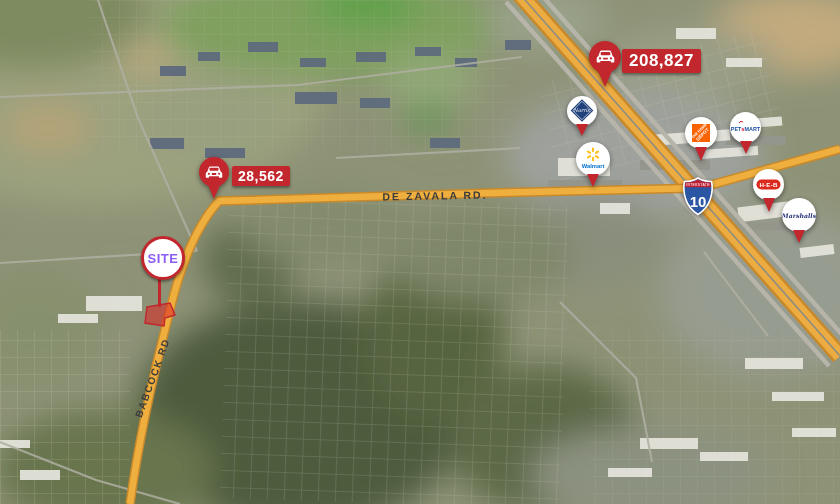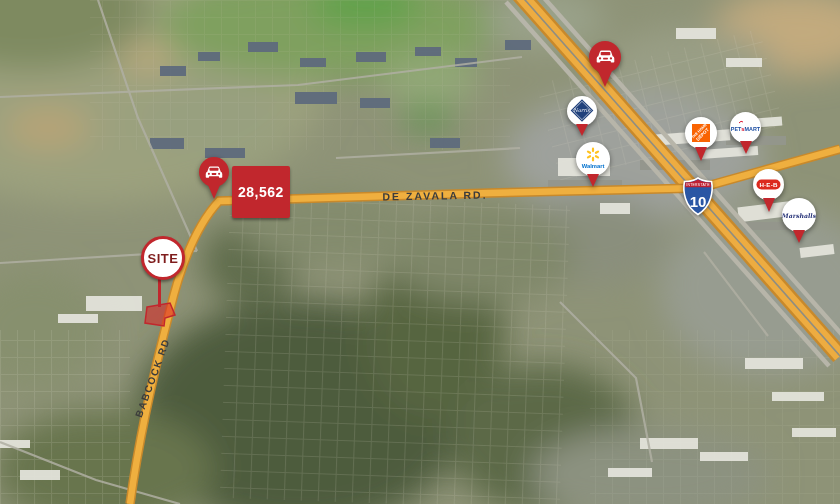--- a/index.html
+++ b/index.html
@@ -10,21 +10,21 @@
   .pin{position:absolute;display:flex;flex-direction:column;align-items:center;z-index:30;
        filter:drop-shadow(0 2px 2.5px rgba(0,0,0,.45));}
   .pin-circle{background:#fff;border-radius:50%;display:flex;align-items:center;justify-content:center;overflow:hidden;}
   .pin-tail{width:0;height:0;border-left:6px solid transparent;border-right:6px solid transparent;
             border-top:12px solid #C1272D;margin-top:-2px;}
   .traffic .pin-circle{background:#C1272D;}
   .traffic-label{position:absolute;z-index:31;background:#C1272D;color:#fff;font-weight:bold;
                  border-radius:2px;box-shadow:0 2px 3px rgba(0,0,0,.4);letter-spacing:.5px;white-space:nowrap;}
   
   .site-circle{position:absolute;z-index:32;background:#fff;border:3px solid #C1272D;border-radius:50%;
-               color:#7f1d1d;font-weight:bold;display:flex;align-items:center;justify-content:center;
+               color:#8b5cf6;font-weight:bold;display:flex;align-items:center;justify-content:center;
                letter-spacing:.5px;box-shadow:0 2px 3px rgba(0,0,0,.4);}
   .site-line{position:absolute;z-index:31;width:2.5px;background:#C1272D;}
   .parcel{position:absolute;z-index:29;}
   .shield{position:absolute;z-index:28;filter:drop-shadow(0 1px 2px rgba(0,0,0,.4));text-align:right;}
 </style>
 </head>
 <body>
 
 <div class="stage">
 
@@ -164,34 +164,35 @@
       <svg width="21" height="16" viewBox="0 0 26 20">
         <path d="M4,9 L6,3.5 Q6.5,2 8,2 L18,2 Q19.5,2 20,3.5 L22,9 Q24,9.5 24,12 L24,16 Q24,17 23,17 L20.5,17 Q19.5,17 19.5,16 L19.5,15 L6.5,15 L6.5,16 Q6.5,17 5.5,17 L3,17 Q2,17 2,16 L2,12 Q2,9.5 4,9 Z" fill="#fff"></path>
         <rect x="7" y="3.6" width="12" height="4.2" rx="1" fill="#C1272D"></rect>
         <circle cx="6.2" cy="11.8" r="1.4" fill="#C1272D"></circle>
         <circle cx="19.8" cy="11.8" r="1.4" fill="#C1272D"></circle>
         <rect x="10" y="10.8" width="6" height="2.4" rx=".6" fill="#C1272D"></rect>
       </svg>
     </div>
     <div class="pin-tail" style="border-top-width:16px;border-left-width:7px;border-right-width:7px;"></div>
   </div>
+  <div class="traffic-label" style="left:622px;top:49px;font-size:17px;padding:2px 7px;">208,827</div>
 
   <div class="pin traffic" style="left:199px;top:157px;">
     <div class="pin-circle" style="width:30px;height:30px;">
       <svg width="20" height="15" viewBox="0 0 26 20">
         <path d="M4,9 L6,3.5 Q6.5,2 8,2 L18,2 Q19.5,2 20,3.5 L22,9 Q24,9.5 24,12 L24,16 Q24,17 23,17 L20.5,17 Q19.5,17 19.5,16 L19.5,15 L6.5,15 L6.5,16 Q6.5,17 5.5,17 L3,17 Q2,17 2,16 L2,12 Q2,9.5 4,9 Z" fill="#fff"></path>
         <rect x="7" y="3.6" width="12" height="4.2" rx="1" fill="#C1272D"></rect>
         <circle cx="6.2" cy="11.8" r="1.4" fill="#C1272D"></circle>
         <circle cx="19.8" cy="11.8" r="1.4" fill="#C1272D"></circle>
         <rect x="10" y="10.8" width="6" height="2.4" rx=".6" fill="#C1272D"></rect>
       </svg>
     </div>
     <div class="pin-tail" style="border-top-width:14px;border-left-width:6.5px;border-right-width:6.5px;"></div>
   </div>
-  <div class="traffic-label" style="left:232px;top:166px;font-size:14px;padding:18px 6px;">28,562</div>
+  <div class="traffic-label" style="left:232px;top:166px;font-size:14px;padding:2px 6px;">28,562</div>
 
   <div class="site-circle" style="left:141px;top:236px;width:38px;height:38px;font-size:13px;">
     <span>SITE</span>
   </div>
   <div class="site-line" style="left:158px;top:274px;height:33px;"></div>
   <svg class="parcel" style="left:143px;top:301px;" width="36" height="30" viewBox="0 0 36 30">
     <polygon points="4,6 27,2 32,14 22,17 21,25 2,22" fill="rgba(220,35,35,.55)" stroke="#C1272D" stroke-width="1.5"></polygon>
   </svg>
 
   <div class="pin" style="left:567px;top:96px;">

